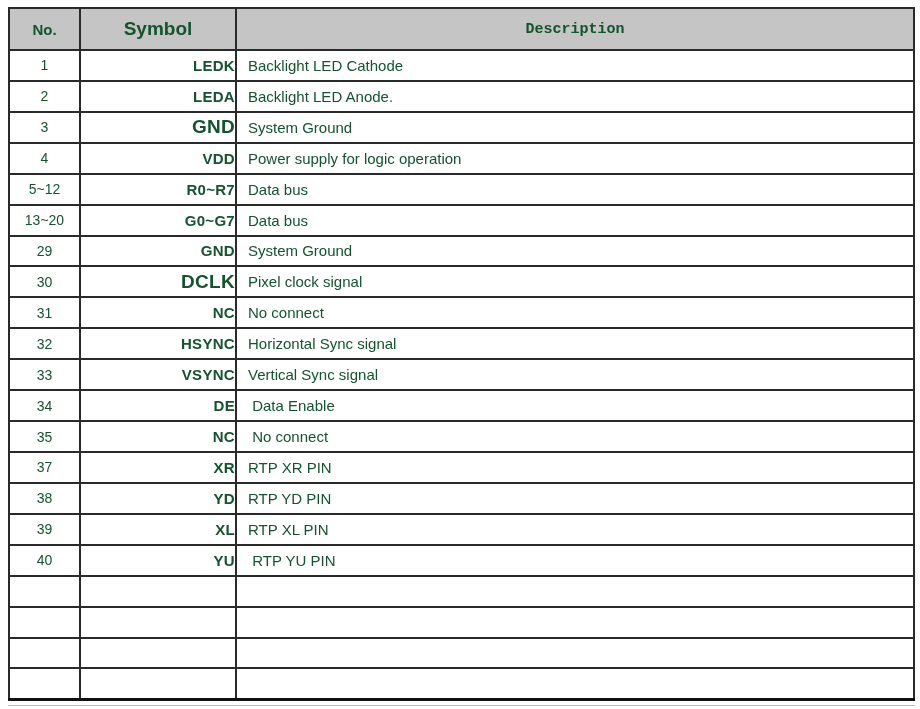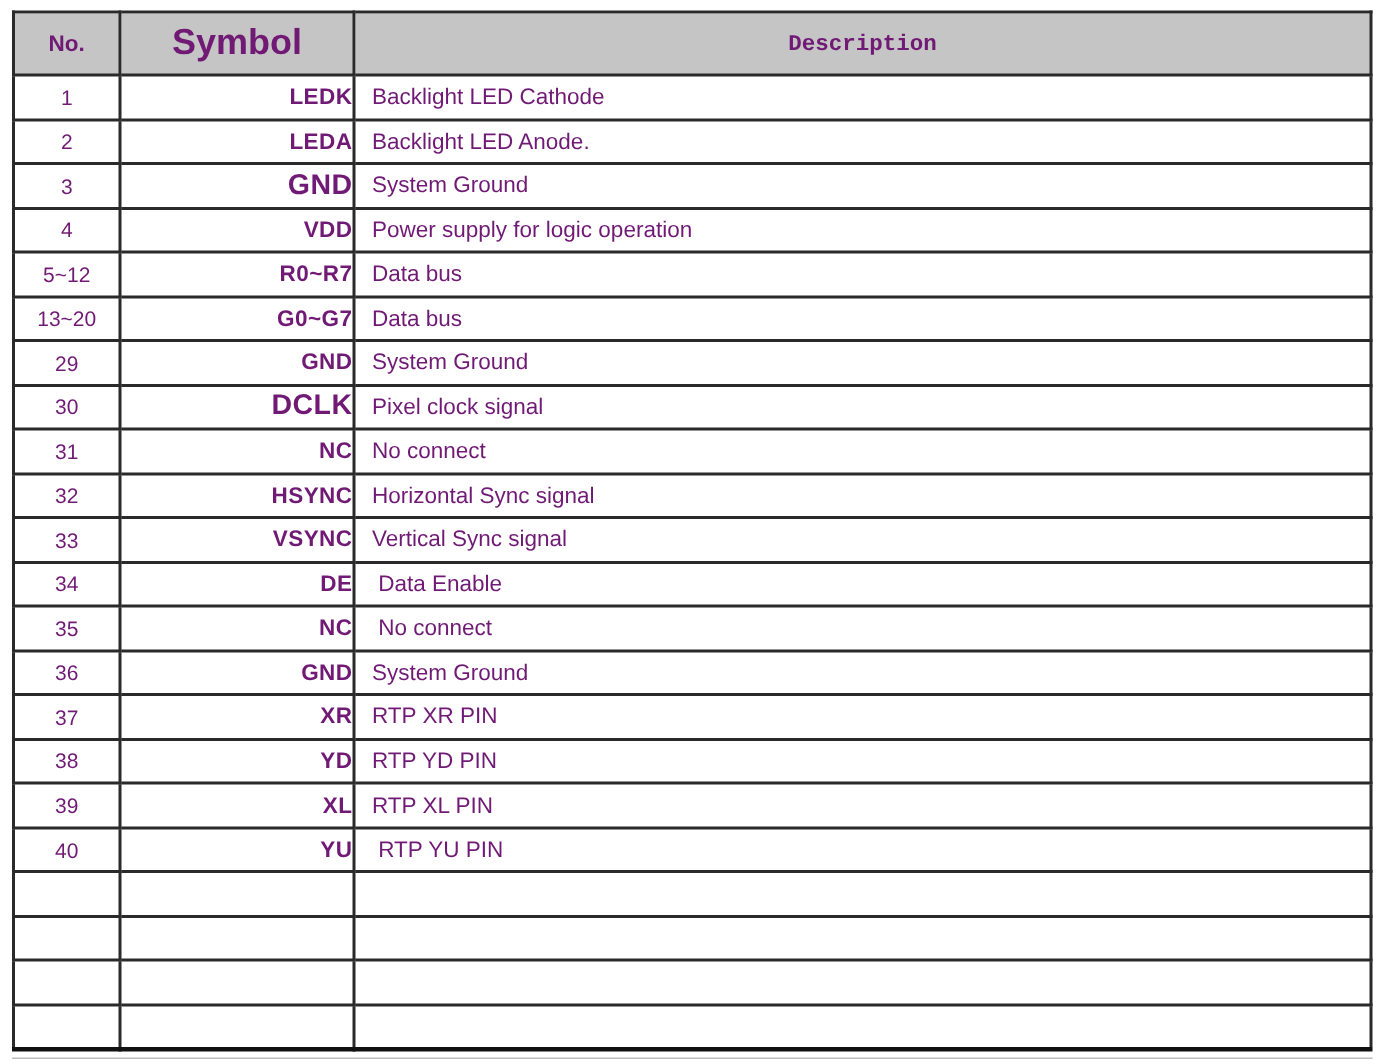--- a/index.html
+++ b/index.html
@@ -8,21 +8,21 @@
     width: 920px;
     height: 709px;
     background: #ffffff;
     overflow: hidden;
   }
   .page {
     position: relative;
     width: 920px;
     height: 709px;
     font-family: "Liberation Sans", "DejaVu Sans", sans-serif;
-    color: #701a75;
+    color: #14532d;
     background: #ffffff;
   }
   table.pin-table {
     position: absolute;
     left: 8px;
     top: 7px;
     width: 907px;
     height: 694px;
     border-collapse: collapse;
     table-layout: fixed;
@@ -37,21 +37,21 @@
     padding: 0;
   }
   .pin-table thead th {
     background: #c5c5c5;
     font-weight: bold;
     height: 40px;
     text-align: center;
     border-bottom-width: 2px;
   }
   th.col-no { width: 69px; font-size: 15px; }
-  th.col-symbol { width: 154px; font-size: 24px; }
+  th.col-symbol { width: 154px; font-size: 19px; }
   th.col-description { font-size: 15px; font-family: Liberation Mono, monospace; }
   tbody tr { height: 27px; }
   td.col-no {
     text-align: center;
     font-size: 14px;
   }
   td.col-symbol {
     text-align: right;
     font-size: 15px;
     letter-spacing: 0.3px;
@@ -145,25 +145,20 @@
           <td class="col-no">34</td>
           <td class="col-symbol">DE</td>
           <td class="col-description"> Data Enable</td>
         </tr>
         <tr>
           <td class="col-no">35</td>
           <td class="col-symbol">NC</td>
           <td class="col-description"> No connect</td>
         </tr>
         <tr>
-          <td class="col-no">36</td>
-          <td class="col-symbol">GND</td>
-          <td class="col-description">System Ground</td>
-        </tr>
-        <tr>
           <td class="col-no">37</td>
           <td class="col-symbol">XR</td>
           <td class="col-description">RTP XR PIN</td>
         </tr>
         <tr>
           <td class="col-no">38</td>
           <td class="col-symbol">YD</td>
           <td class="col-description">RTP YD PIN</td>
         </tr>
         <tr>

